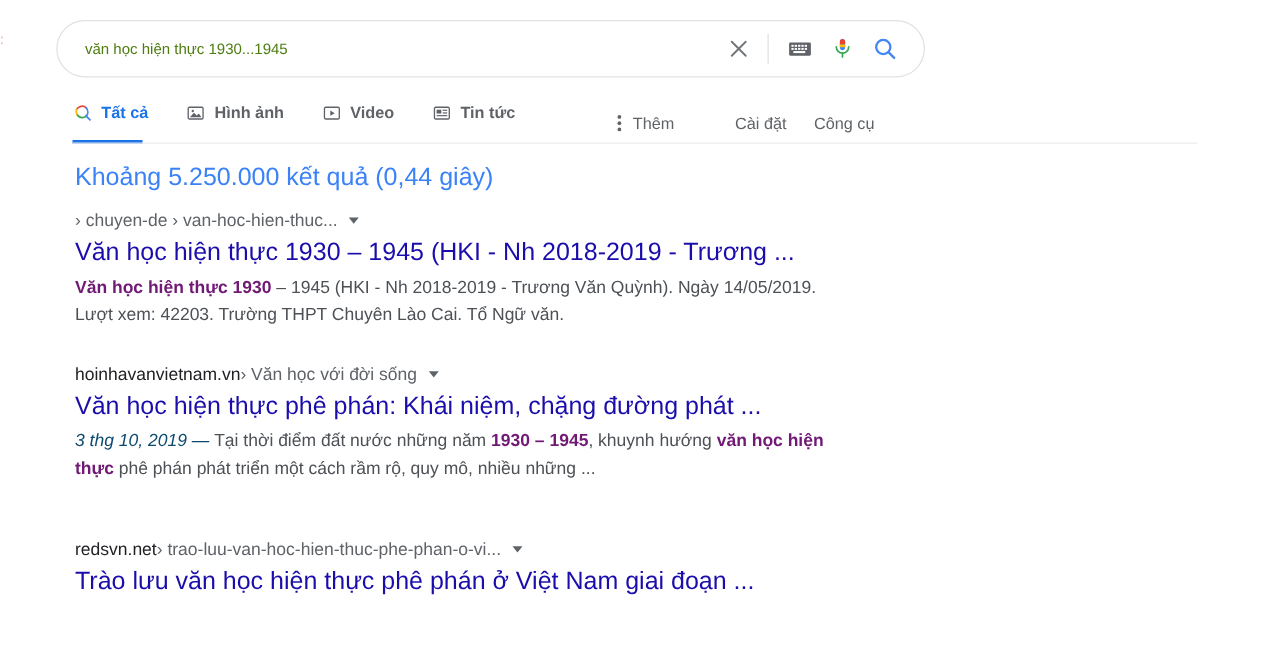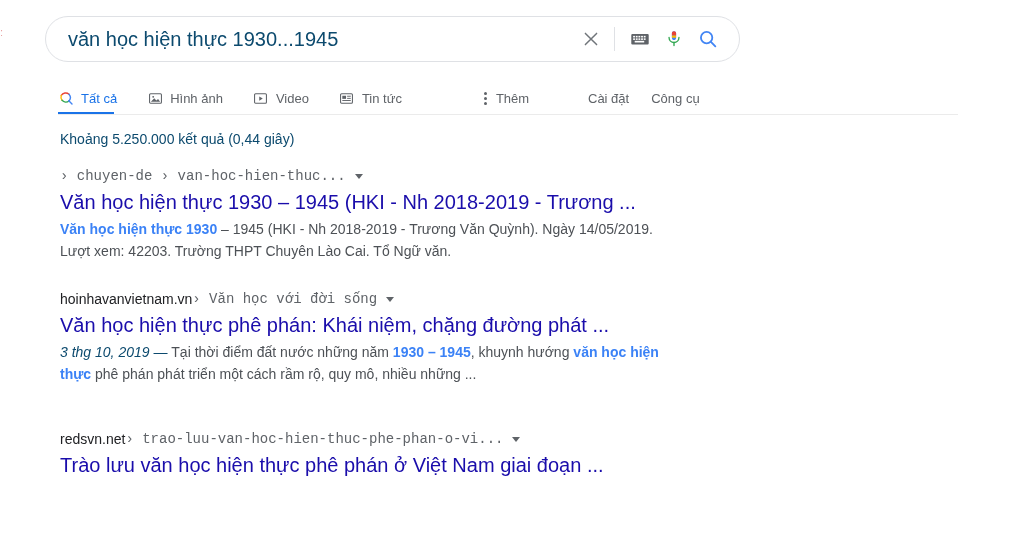--- a/index.html
+++ b/index.html
@@ -46,22 +46,22 @@
     background: #fff;
     display: flex;
     align-items: center;
     padding: 0 14px 0 22px;
   }
   .search-input {
     flex: 1 1 auto;
     border: none;
     outline: none;
     font-family: "Liberation Sans", sans-serif;
-    font-size: 20px;
-    color: #0c4a6e;
+    font-size: 12px;
+    color: #4d7c0f;
     background: transparent;
     padding: 0;
     height: 26px;
     line-height: 26px;
   }
   .sb-icon {
     flex: 0 0 auto;
     display: flex;
     align-items: center;
     justify-content: center;
@@ -82,27 +82,27 @@
     position: absolute;
     left: 58px;
     top: 82px;
     width: 700px;
     height: 32px;
     display: flex;
     align-items: center;
   }
   .tab {
     display: flex;
-    align-items: center;
     height: 32px;
     margin-right: 30px;
     font-size: 13px;
     color: #5f6368;
     cursor: pointer;
     white-space: nowrap;
+    font-weight: bold;
   }
   .tab .tab-ico {
     display: inline-flex;
     align-items: center;
     justify-content: center;
     width: 16px;
     height: 16px;
     margin-right: 7px;
   }
   .tab.active { color: #1a73e8; }
@@ -165,22 +165,22 @@
     width: 56px;
     height: 3px;
     background: #1a73e8;
   }
 
   
   .result-stats {
     position: absolute;
     left: 60px;
     top: 131px;
-    font-size: 14px;
-    color: #0c4a6e;
+    font-size: 20px;
+    color: #3b82f6;
     white-space: nowrap;
     text-align: center;
   }
 
   
   .results {
     position: absolute;
     left: 60px;
     top: 166px;
     width: 640px;
@@ -191,21 +191,21 @@
   .res-url-line {
     display: flex;
     align-items: center;
     font-size: 14px;
     line-height: 20px;
     color: #202124;
     margin-bottom: 3px;
     white-space: nowrap;
   }
   .res-domain { color: #202124; }
-  .res-path { color: #5f6368; font-family: Liberation Mono, monospace; }
+  .res-path { color: #5f6368; }
   .res-caret {
     display: inline-block;
     margin-left: 9px;
     width: 0; height: 0;
     border-left: 4px solid transparent;
     border-right: 4px solid transparent;
     border-top: 5px solid #5f6368;
     cursor: pointer;
   }
 
@@ -219,21 +219,21 @@
     cursor: pointer;
     margin-bottom: 3px;
   }
 
   .res-snippet {
     font-size: 14px;
     line-height: 22px;
     color: #4d5156;
     max-width: 620px;
   }
-  .res-snippet b { font-weight: bold; color: #3b82f6; }
+  .res-snippet b { font-weight: bold; color: #701a75; }
   .snip-date { color: #0c4a6e; font-style: italic; }
 </style>
 </head>
 <body>
 
 <div class="edge-stub">::</div>
 
 <div class="searchbar-wrap">
   <div class="searchbar">
     <input class="search-input" type="text" value="văn học hiện thực 1930...1945" placeholder="Tìm kiếm trên Google" style="">

